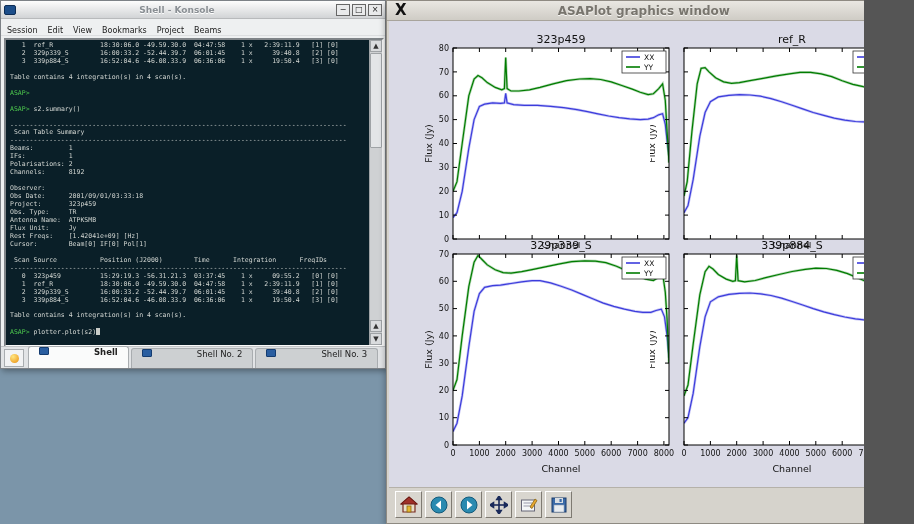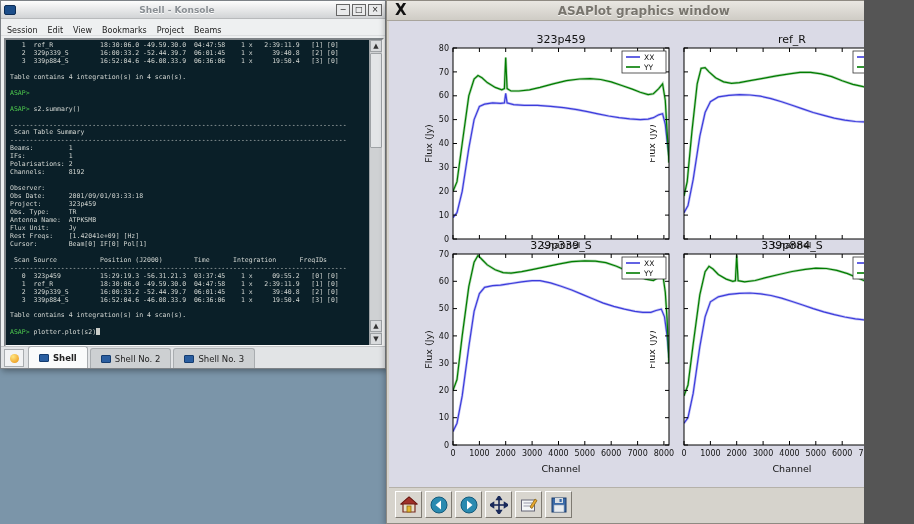--- a/index.html
+++ b/index.html
@@ -36,23 +36,23 @@
   .sb-btn{position:absolute;left:0;width:12px;height:12px;background:#dadcde;border:1px solid #9fa3a6;
           font-size:7px;line-height:10px;text-align:center;color:#333;}
   .sb-thumb{position:absolute;left:0;width:12px;background:#e3e5e7;border:1px solid #9fa3a6;
             border-radius:1px;}
   .kon-tabbar{position:absolute;left:0;bottom:0;right:0;height:22px;background:#e2e4e6;
               border-top:1px solid #c2c4c6;display:flex;align-items:flex-end;padding-left:2px;}
   .newtab-btn{width:20px;height:18px;border:1px solid #a9adb0;background:#f2f3f4;margin:0 4px 1px 1px;
               display:flex;align-items:center;justify-content:center;}
   .newtab-glyph{width:9px;height:9px;border-radius:50%;
                 background:radial-gradient(circle at 35% 30%,#ffe680,#f0a830 70%,#c07800);}
-  .kon-tab{height:20px;display:flex;align-items:center;padding:0 10px;font-size:8.5px;color:#222;
+  .kon-tab{height:20px;display:flex;padding:0 10px;font-size:8.5px;color:#222;
            border:1px solid #a9adb0;border-bottom:none;background:#cdd0d2;margin-right:2px;
-           border-radius:3px 3px 0 0;}
+           border-radius:3px 3px 0 0;gap:41px;}
   .kon-tab.active{background:#fafbfb;font-weight:bold;height:22px;}
   .tab-icon{width:10px;height:8px;background:#2a5ea0;border:1px solid #143c70;border-radius:1px;margin-right:4px;}
   
   #plotwin{position:absolute;left:386px;top:0;width:528px;height:524px;background:#d6d3cc;
            border:1px solid #8e8a82;box-shadow:-1px 2px 6px rgba(0,0,0,.3);}
   .pw-titlebar{position:absolute;left:0;top:0;right:0;height:20px;
                background:linear-gradient(#e9e7e2,#cfccc5);border-bottom:1px solid #a8a49c;
                display:flex;align-items:center;padding:0 4px;}
   .pw-xicon{font-size:15px;font-weight:bold;color:#111;line-height:15px;margin:0 4px;}
   .pw-title{flex:1;text-align:center;font-size:12px;color:#78756e;font-weight:bold;text-shadow:0 1px 0 #f5f4f1;}

